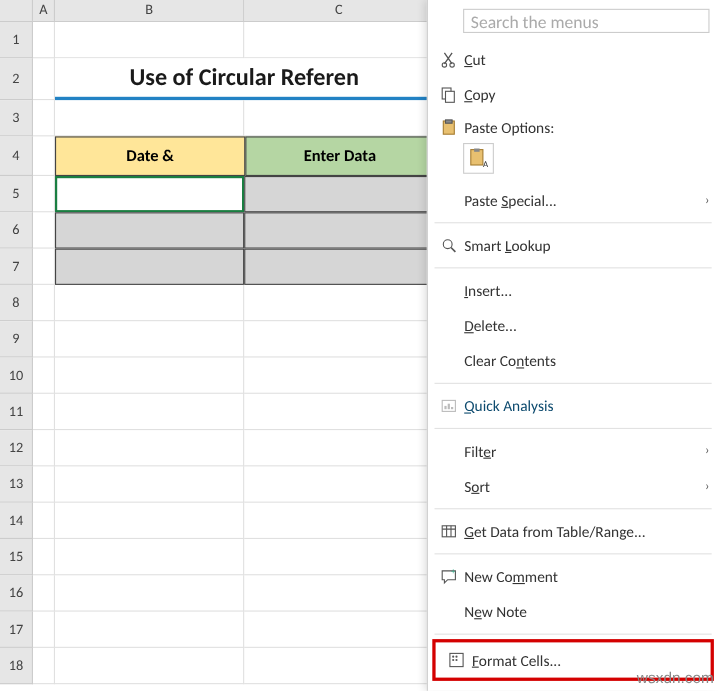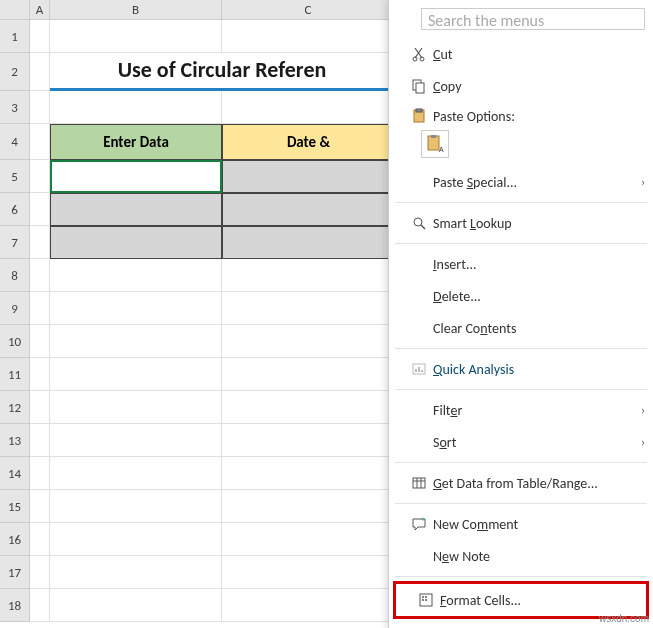--- a/index.html
+++ b/index.html
@@ -99,21 +99,21 @@
       height: 628px;
       background: #fff;
       border-left: 1px solid #ccc;
       box-shadow: -2px 0 8px rgba(0,0,0,0.15);
       padding-top: 4px;
     }
     .menu-item {
       display: flex;
       align-items: center;
       height: 32px;
-      padding: 0 8px 0 16px;
+      padding: 0 8px 0 5px;
       cursor: default;
       color: #333;
     }
     .menu-item.disabled { color: #0c4a6e; }
     .menu-item .icon-slot {
       width: 28px;
       display: flex;
       justify-content: center;
       align-items: center;
     }
@@ -153,21 +153,21 @@
       color: #aaa;
       font-size: 16px;
       padding: 2px 6px;
       overflow: hidden;
     }
     .underline { text-decoration: underline; }
     .watermark {
       position: absolute;
       right: 4px;
       bottom: 4px;
-      font-size: 10px;
+      font-size: 14px;
       color: #888;
       font-family: Arial, sans-serif;
     }
     svg { display: block; }
   </style>
 </head>
 <body>
 
 <div class="spreadsheet">
   <div class="col-headers">
@@ -194,22 +194,22 @@
   <div class="row">
     <div class="row-header">3</div>
     <div class="cell col-A"></div>
     <div class="cell col-B"></div>
     <div class="cell col-C"></div>
   </div>
 
   <div class="row" style="height:36px">
     <div class="row-header" style="line-height:36px">4</div>
     <div class="cell col-A"></div>
+    <div class="cell header-yellow col-C" style="line-height:34px">Date &amp;</div>
     <div class="cell header-green col-B" style="line-height:34px">Enter Data</div>
-    <div class="cell header-yellow col-C" style="line-height:34px">Date &amp;</div>
   </div>
 
   <div class="row">
     <div class="row-header">5</div>
     <div class="cell col-A"></div>
     <div class="cell selected-cell col-B"></div>
     <div class="cell data-cell-grey col-C"></div>
   </div>
 
   <div class="row">

